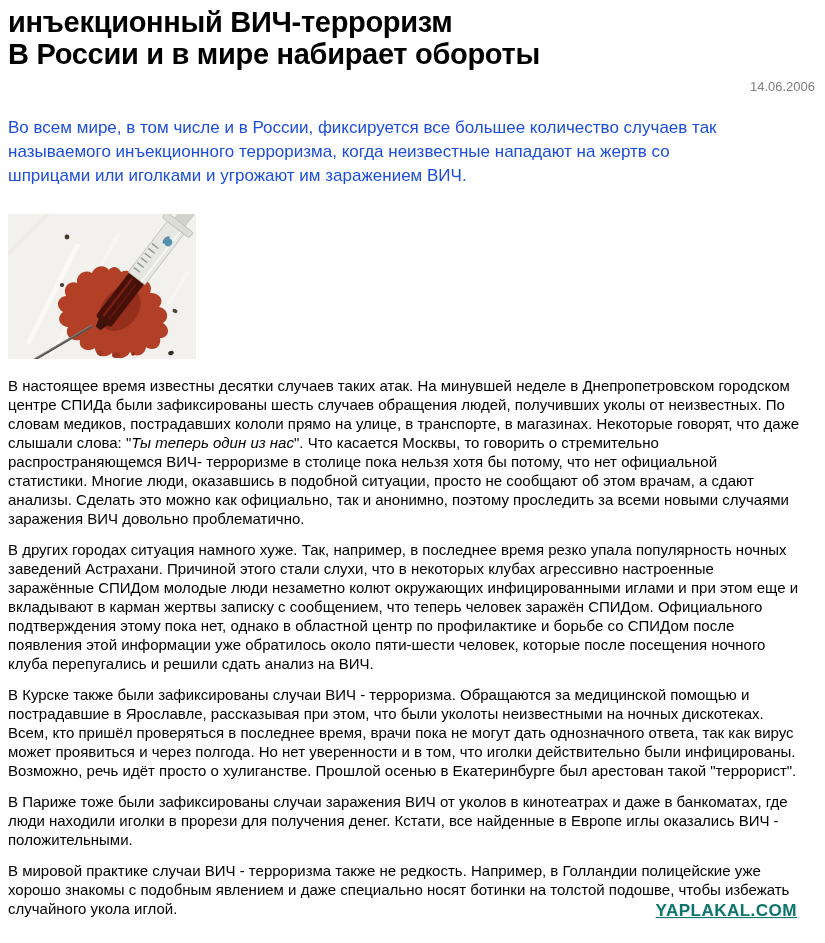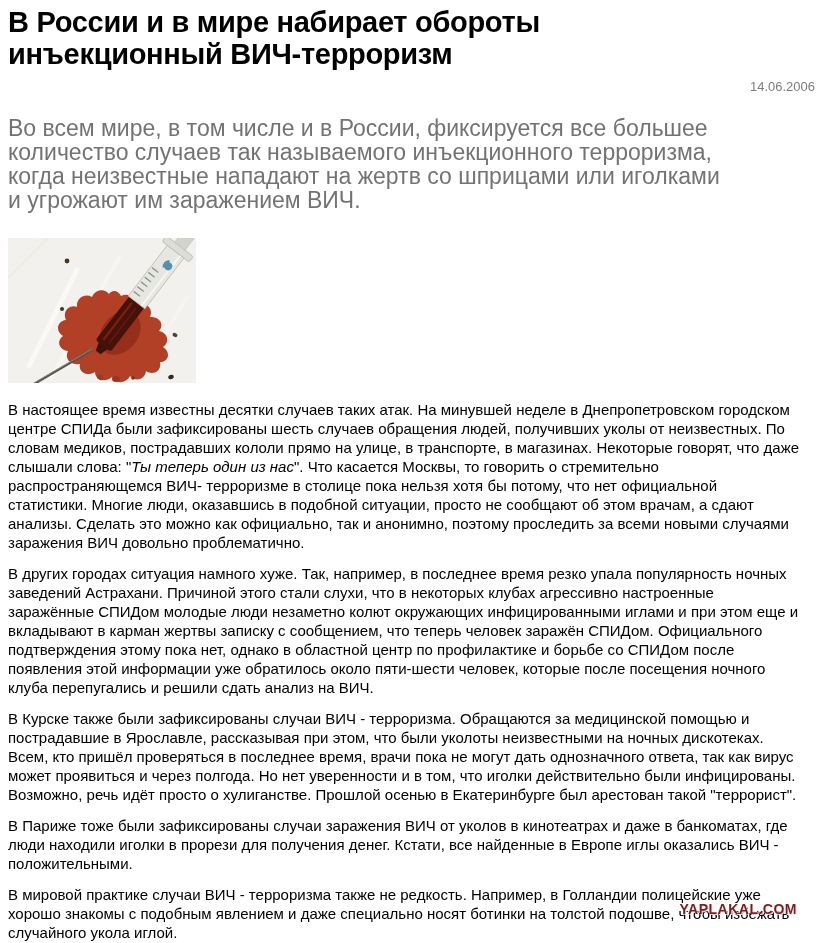--- a/index.html
+++ b/index.html
@@ -22,60 +22,61 @@
     color:#000;
   }
   .date {
     margin-top:9px;
     font-size:13px;
     color:#7d7d7d;
     text-align:right;
   }
   .lead {
     margin:22px 0 0 0;
-    font-size:23px;
+    font-size:17px;
     line-height:24px;
     max-width:712px;
-    color:#737373;
+    color:#1d4ed8;
   }
   .photo {
     display:block;
     margin:26px 0 0 0;
     width:188px;
     height:145px;
   }
   .body-text p {
     margin:12px 0 0 0;
     font-size:15px;
     line-height:19px;
     max-width:792px;
     color:#000;
   }
   .body-text p.first { margin-top:17px; }
   .quote-italic { font-style:italic; }
   .watermark {
     position:absolute;
     top:901px;
     right:28px;
-    font-size:14px;
+    font-size:17px;
     font-weight:700;
     letter-spacing:0.5px;
-    color:#7f1d1d;
+    color:#0f766e;
     text-shadow:-1px -1px 0 rgba(255,255,255,0.9), 1px 1px 0 rgba(225,233,241,0.9);
     white-space:nowrap;
+    text-decoration:underline;
   }
 </style>
 </head>
 <body>
 
 <div class="wrap">
 
   <h1 class="title">
+    <div>инъекционный ВИЧ-терроризм</div>
     <div>В России и в мире набирает обороты</div>
-    <div>инъекционный ВИЧ-терроризм</div>
   </h1>
 
   <div class="date">14.06.2006</div>
 
   <p class="lead">Во всем мире, в том числе и в России, фиксируется все большее количество случаев так называемого инъекционного терроризма, когда неизвестные нападают на жертв со шприцами или иголками и угрожают им заражением ВИЧ.</p>
 
   <svg class="photo" viewBox="0 0 188 145" xmlns="http://www.w3.org/2000/svg">
 
     <rect x="0" y="0" width="188" height="145" fill="#f2f1ed"></rect>
     <path d="M20,130 L70,30" stroke="#f9f9f5" stroke-width="5" fill="none" opacity="0.9"></path>

